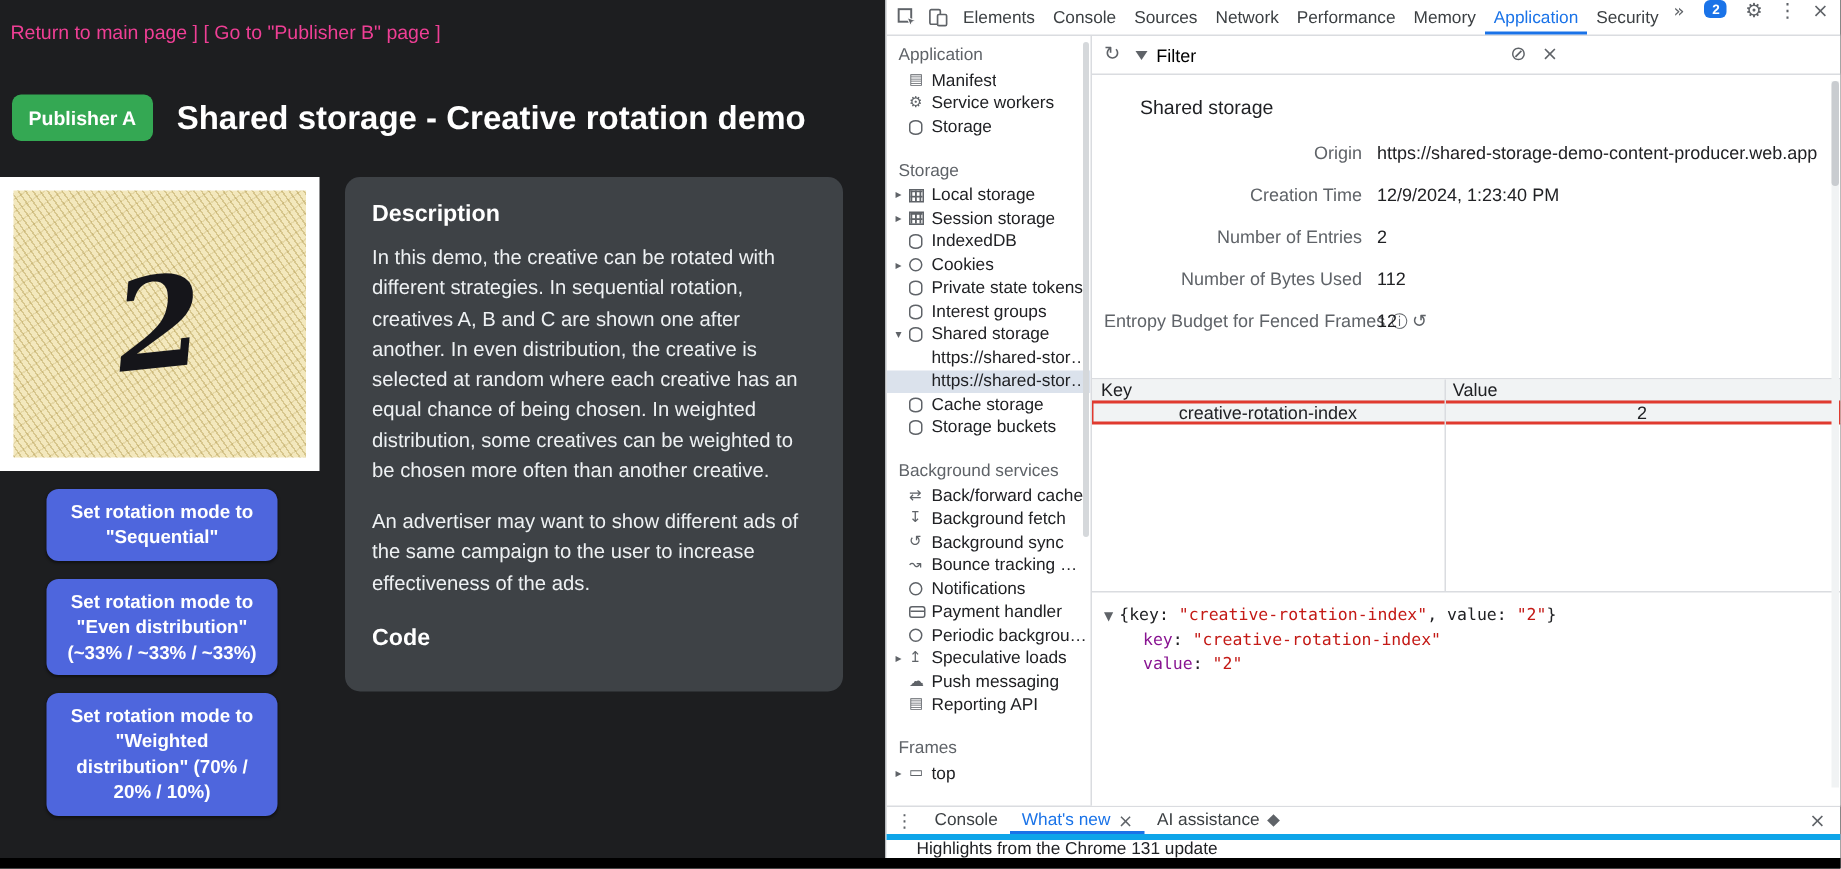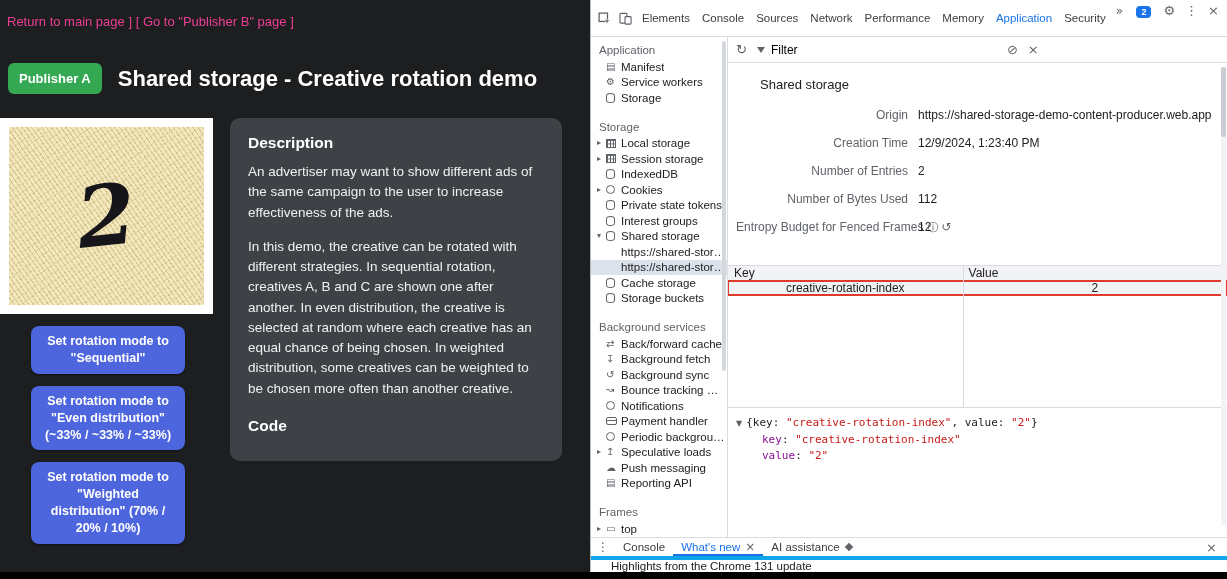--- a/index.html
+++ b/index.html
@@ -34,21 +34,21 @@
   .desc-panel { margin-left:14px; width:332px; background:#3e4246; border-radius:10px; padding:16px 18px 18px; font-size:13.5px; color:#eef1f3; align-self:flex-start; }
   .desc-panel h3 { font-size:15.5px; margin:0 0 10px; color:#fff; }
   .desc-panel h3.code-h { margin-top:18px; margin-bottom:8px; }
   .desc-panel p { line-height:1.5; margin:0 0 14px; }
   .desc-panel ul { margin:0; padding-left:20px; line-height:1.55; }
   .desc-panel a { color:var(--desc-link-blue,#7aa5f8); text-decoration:none; cursor:pointer; }
 
   
   .devtools { width:637px; height:572px; background:#fff; color:#202124; display:flex; flex-direction:column; border-left:1px solid #b9bcbf; font-size:12px; flex:none; }
 
-  .dt-tabbar { height:24px; flex:none; display:flex; align-items:flex-end; border-bottom:1px solid #dadce0; padding:18px 3px; }
+  .dt-tabbar { height:24px; flex:none; display:flex; align-items:flex-start; border-bottom:1px solid #dadce0; padding:0 3px; }
   .dt-iconbtn { width:21px; height:100%; display:flex; align-items:center; justify-content:center; color:#5f6368; cursor:pointer; flex:none; }
   .dt-tab { padding:0 6px; font-size:11.5px; color:#3c4043; height:100%; display:flex; align-items:center; white-space:nowrap; cursor:pointer; }
   .dt-tab.selected { color:var(--accent-blue,#1a73e8); box-shadow:inset 0 -2px 0 var(--accent-blue,#1a73e8); }
   .dt-more { padding:0 4px; color:#5f6368; cursor:pointer; }
   .dt-spacer { flex:1; }
   .issues-badge { background:var(--accent-blue,#1a73e8); color:#fff; font-size:9px; font-weight:bold; border-radius:4px; padding:1px 5px; margin-right:7px; cursor:pointer; }
   .tb-right { color:#5f6368; font-size:13px; padding:0 5px; cursor:pointer; }
 
   .dt-body { flex:1; display:flex; min-height:0; }
 
@@ -140,22 +140,22 @@
               <span class="num">2</span>
             </div>
           </div>
           <button class="demo-btn">Set rotation mode to "Sequential"</button>
           <button class="demo-btn">Set rotation mode to "Even distribution" (~33% / ~33% / ~33%)</button>
           <button class="demo-btn">Set rotation mode to "Weighted distribution" (70% / 20% / 10%)</button>
         </div>
 
         <div class="desc-panel">
           <h3>Description</h3>
+          <p>In this demo, the creative can be rotated with different strategies. In sequential rotation, creatives A, B and C are shown one after another. In even distribution, the creative is selected at random where each creative has an equal chance of being chosen. In weighted distribution, some creatives can be weighted to be chosen more often than another creative.</p>
           <p>An advertiser may want to show different ads of the same campaign to the user to increase effectiveness of the ads.</p>
-          <p>In this demo, the creative can be rotated with different strategies. In sequential rotation, creatives A, B and C are shown one after another. In even distribution, the creative is selected at random where each creative has an equal chance of being chosen. In weighted distribution, some creatives can be weighted to be chosen more often than another creative.</p>
           <h3 class="code-h">Code</h3>
         </div>
       </div>
     </div>
 
     <div class="devtools">
 
       <div class="dt-tabbar">
         <span class="dt-iconbtn">
           <svg width="13" height="13" viewBox="0 0 14 14">

